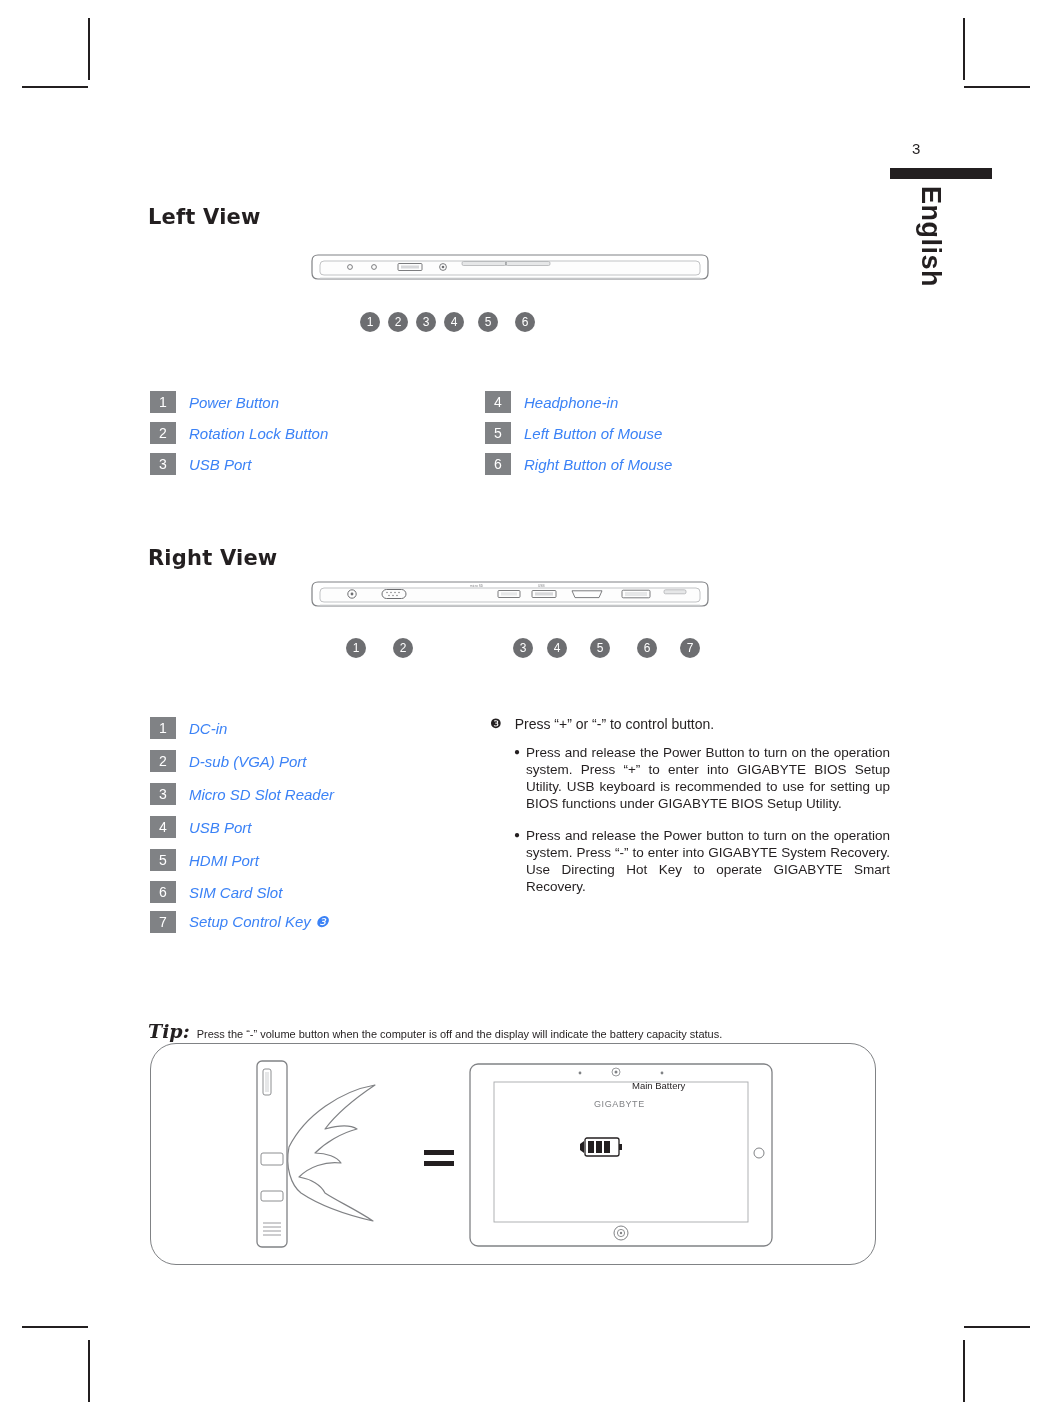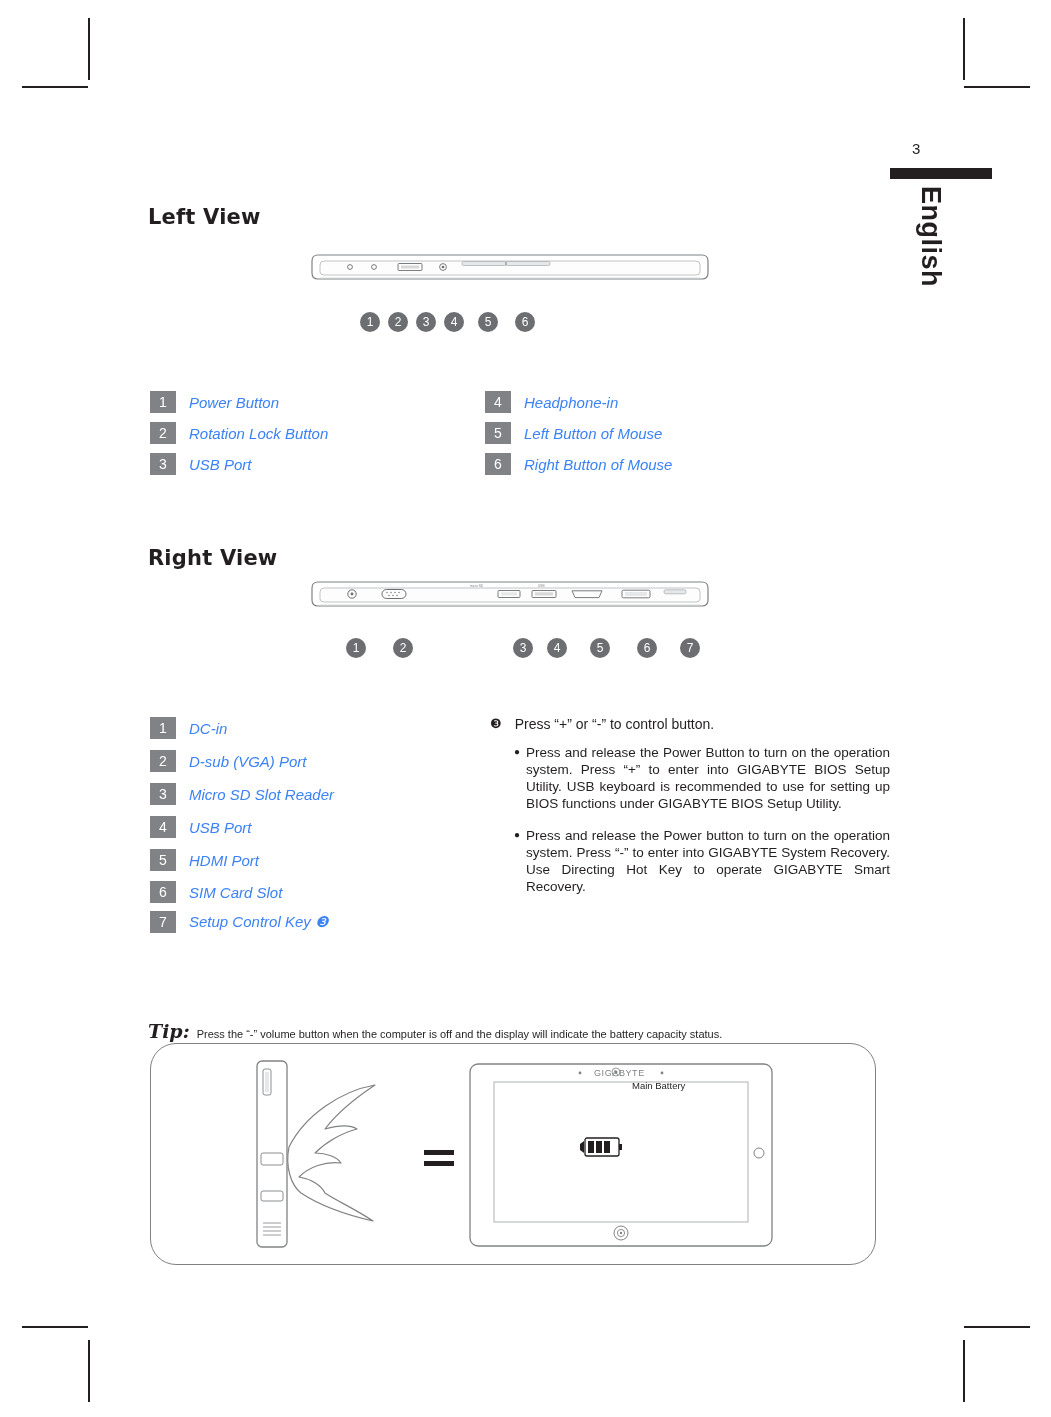--- a/index.html
+++ b/index.html
@@ -370,14 +370,14 @@
   <g transform="translate(114,78)">
     <path d="M4,3 L4,15 L0,12 L0,6 Z" fill="#231f20"></path>
     <rect x="5" y="0" width="34" height="18" rx="2" fill="none" stroke="#231f20" stroke-width="1.3"></rect>
     <rect x="8" y="3" width="6" height="12" fill="#231f20"></rect>
     <rect x="16" y="3" width="6" height="12" fill="#231f20"></rect>
     <rect x="24" y="3" width="6" height="12" fill="#231f20"></rect>
     <rect x="39" y="6" width="3" height="6" fill="#231f20"></rect>
   </g>
 </svg>
 
-<div class="gigabyte-mark" style="left:594px; top:1068px;">GIGABYTE</div>
+<div class="gigabyte-mark" style="left:594px; top:1099px;">GIGABYTE</div>
 <div class="mainbatt-label" style="left:632px; top:1080px;">Main Battery</div>
 
 </body></html>

